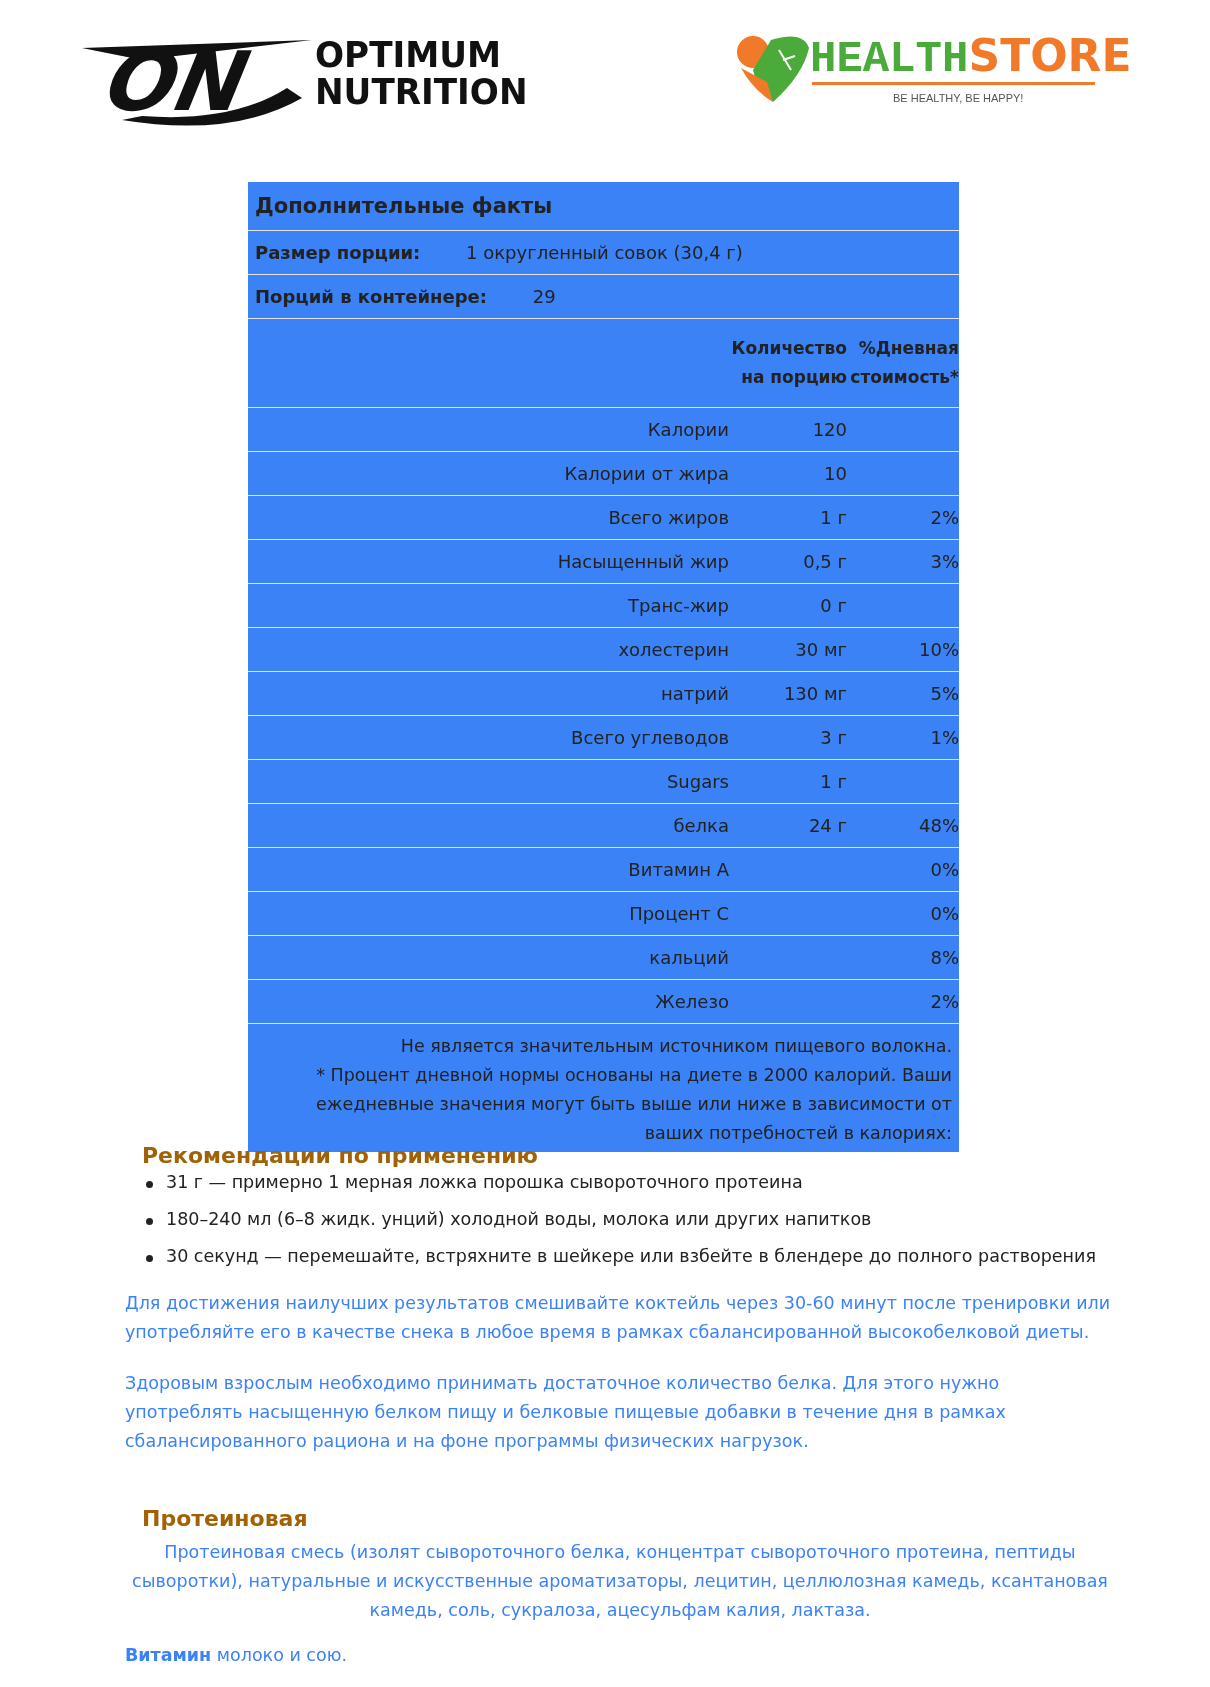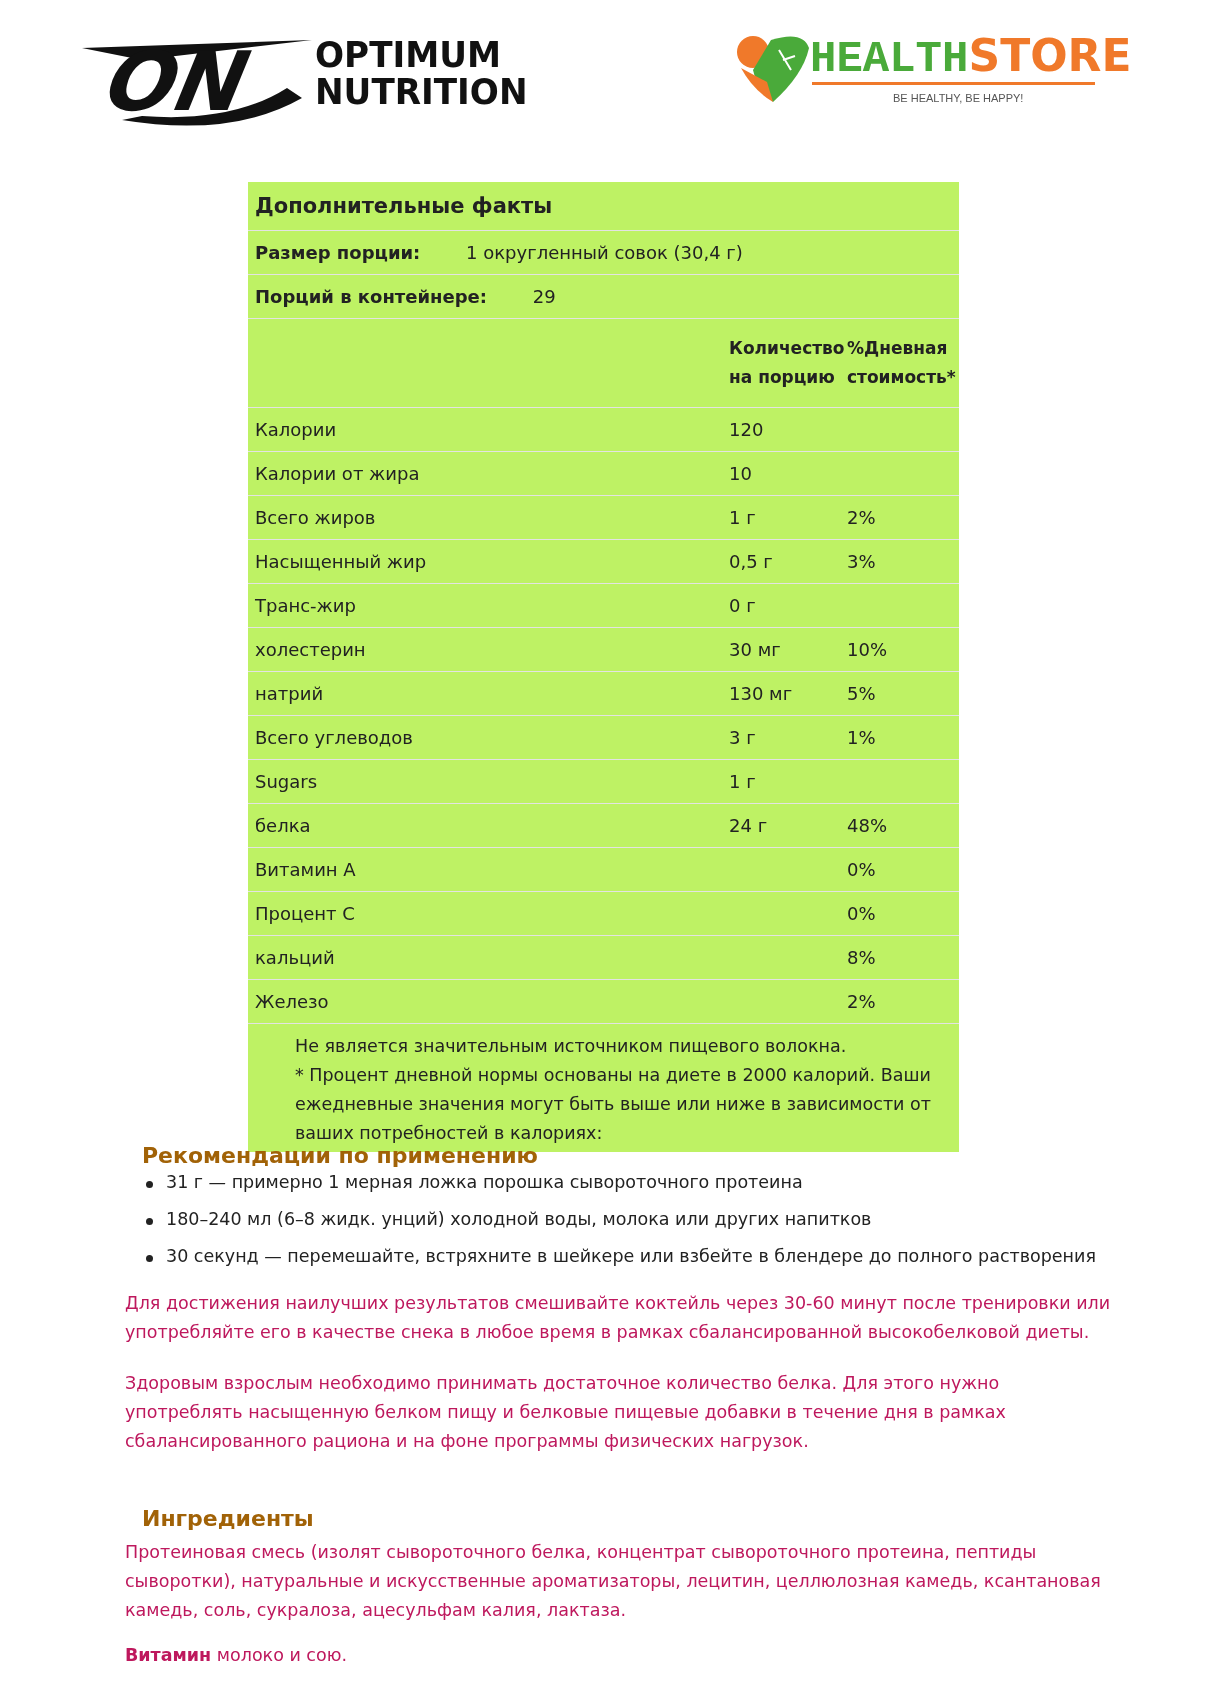--- a/index.html
+++ b/index.html
@@ -5,37 +5,37 @@
   html,body{margin:0;padding:0;background:#fff;}
   body{width:1210px;height:1687px;position:relative;overflow:hidden;font-family:"DejaVu Sans","Liberation Sans",sans-serif;color:#222;}
   .logo-on{position:absolute;left:82px;top:28px;width:450px;height:105px;}
   .on-text{position:absolute;left:315px;top:36px;font-family:"DejaVu Sans","Liberation Sans",sans-serif;font-weight:bold;font-size:36px;line-height:37px;letter-spacing:0px;color:#111;transform:scaleX(0.95);transform-origin:left top;}
   .hs-title{position:absolute;left:810px;top:30px;font-family:"DejaVu Sans","Liberation Sans",sans-serif;font-weight:bold;font-size:44px;letter-spacing:0px;}
   .hs-health{color:#4aaa3a;font-family:Liberation Mono, monospace;}
   .hs-store{color:#f0792a;}
   .hs-line{position:absolute;left:812px;top:82px;width:283px;height:3px;background:#f0792a;}
   .hs-tagline{position:absolute;left:893px;top:92px;font-family:"Liberation Sans",sans-serif;font-size:11px;color:#555;}
 
-  .facts{position:absolute;left:248px;top:182px;width:711px;background:#bef264;}
+  .facts{position:absolute;left:248px;top:182px;width:711px;background:#3b82f6;text-align:right;}
   .facts .row{border-bottom:1px solid #e3e3e3;display:flex;align-items:center;font-size:18px;color:#222;}
   .facts .title-row{height:48px;font-size:21px;font-weight:bold;padding-left:7px;}
   .facts .info-row{height:43px;padding-left:7px;gap:40px;}
   .facts .info-row b{font-weight:bold;}
   .facts .head-row{height:88px;font-weight:bold;font-size:17px;line-height:29px;}
   .col1{width:481px;padding-left:7px;box-sizing:border-box;}
   .col2{width:118px;}
   .col3{width:112px;}
   .facts .nut-row{height:43px;}
   .facts .foot{padding:8px 7px 4px 7px;font-size:17.5px;line-height:29px;margin-left:40px;}
 
   .h2{position:absolute;left:142px;font-size:22px;font-weight:bold;color:#a16207;}
   .bullets{position:absolute;left:125px;top:1172px;margin:0;padding:0;list-style:none;}
   .bullets li{position:relative;padding-left:41px;height:37px;font-size:17.5px;}
   .bullets li:before{content:"";position:absolute;left:21px;top:9px;width:7px;height:7px;border-radius:50%;background:#222;}
-  .para{position:absolute;left:125px;width:990px;font-size:17.5px;line-height:29px;color:#be185d;}
+  .para{position:absolute;left:125px;width:990px;font-size:17.5px;line-height:29px;color:#3b82f6;}
 </style>
 </head>
 <body>
 
 <svg class="logo-on" viewBox="0 0 450 105">
   <path d="M0 20 L230 12 L60 32 Z" fill="#111"></path>
   <path d="M40 92 Q150 110 220 70 L205 60 Q150 95 60 88 Z" fill="#111"></path>
   <text x="38" y="82" font-family="DejaVu Sans, sans-serif" font-weight="bold" font-style="italic" font-size="82" fill="#111" transform="skewX(-12)">ON</text>
 </svg>
 <div class="on-text">
@@ -156,17 +156,17 @@
 
 <div class="h2" style="top:1143px;">Рекомендации по применению</div>
 <ul class="bullets">
   <li>31 г — примерно 1 мерная ложка порошка сывороточного протеина</li>
   <li>180–240 мл (6–8 жидк. унций) холодной воды, молока или других напитков</li>
   <li>30 секунд — перемешайте, встряхните в шейкере или взбейте в блендере до полного растворения</li>
 </ul>
 <div class="para" style="top:1289px;">Для достижения наилучших результатов смешивайте коктейль через 30-60 минут после тренировки или употребляйте его в качестве снека в любое время в рамках сбалансированной высокобелковой диеты.</div>
 <div class="para" style="top:1369px;">Здоровым взрослым необходимо принимать достаточное количество белка. Для этого нужно употреблять насыщенную белком пищу и белковые пищевые добавки в течение дня в рамках сбалансированного рациона и на фоне программы физических нагрузок.</div>
 
-<div class="h2" style="top:1506px;">Ингредиенты</div>
-<div class="para" style="top:1538px;">Протеиновая смесь (изолят сывороточного белка, концентрат сывороточного протеина, пептиды сыворотки), натуральные и искусственные ароматизаторы, лецитин, целлюлозная камедь, ксантановая камедь, соль, сукралоза, ацесульфам калия, лактаза.</div>
+<div class="h2" style="top:1506px;">Протеиновая</div>
+<div class="para" style="top:1538px;text-align:center;">Протеиновая смесь (изолят сывороточного белка, концентрат сывороточного протеина, пептиды сыворотки), натуральные и искусственные ароматизаторы, лецитин, целлюлозная камедь, ксантановая камедь, соль, сукралоза, ацесульфам калия, лактаза.</div>
 <div class="para" style="top:1641px;">
   <b>Витамин</b><span style="white-space:pre"> молоко и сою.</span>
 </div>
 
 </body></html>

